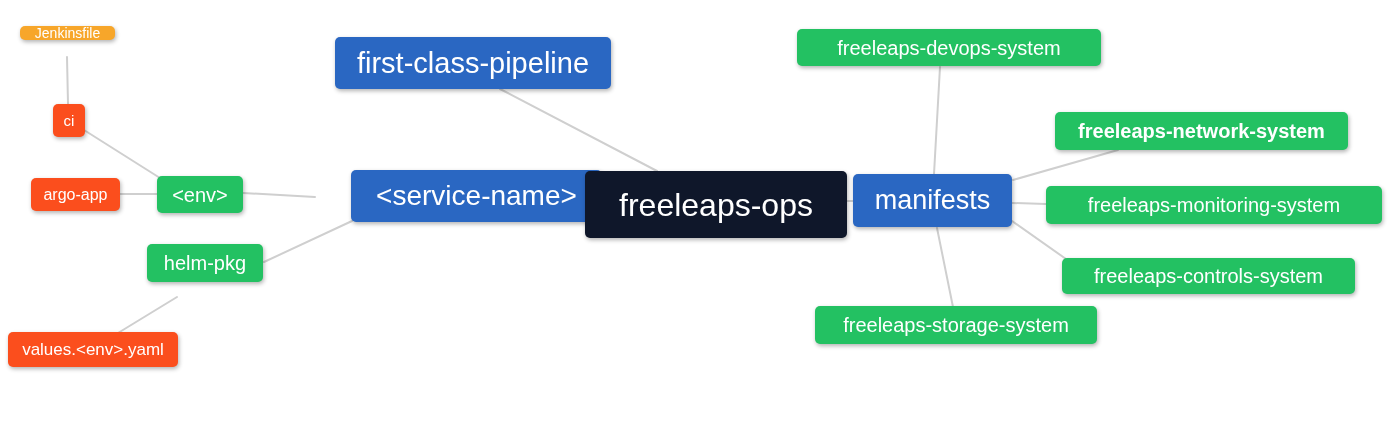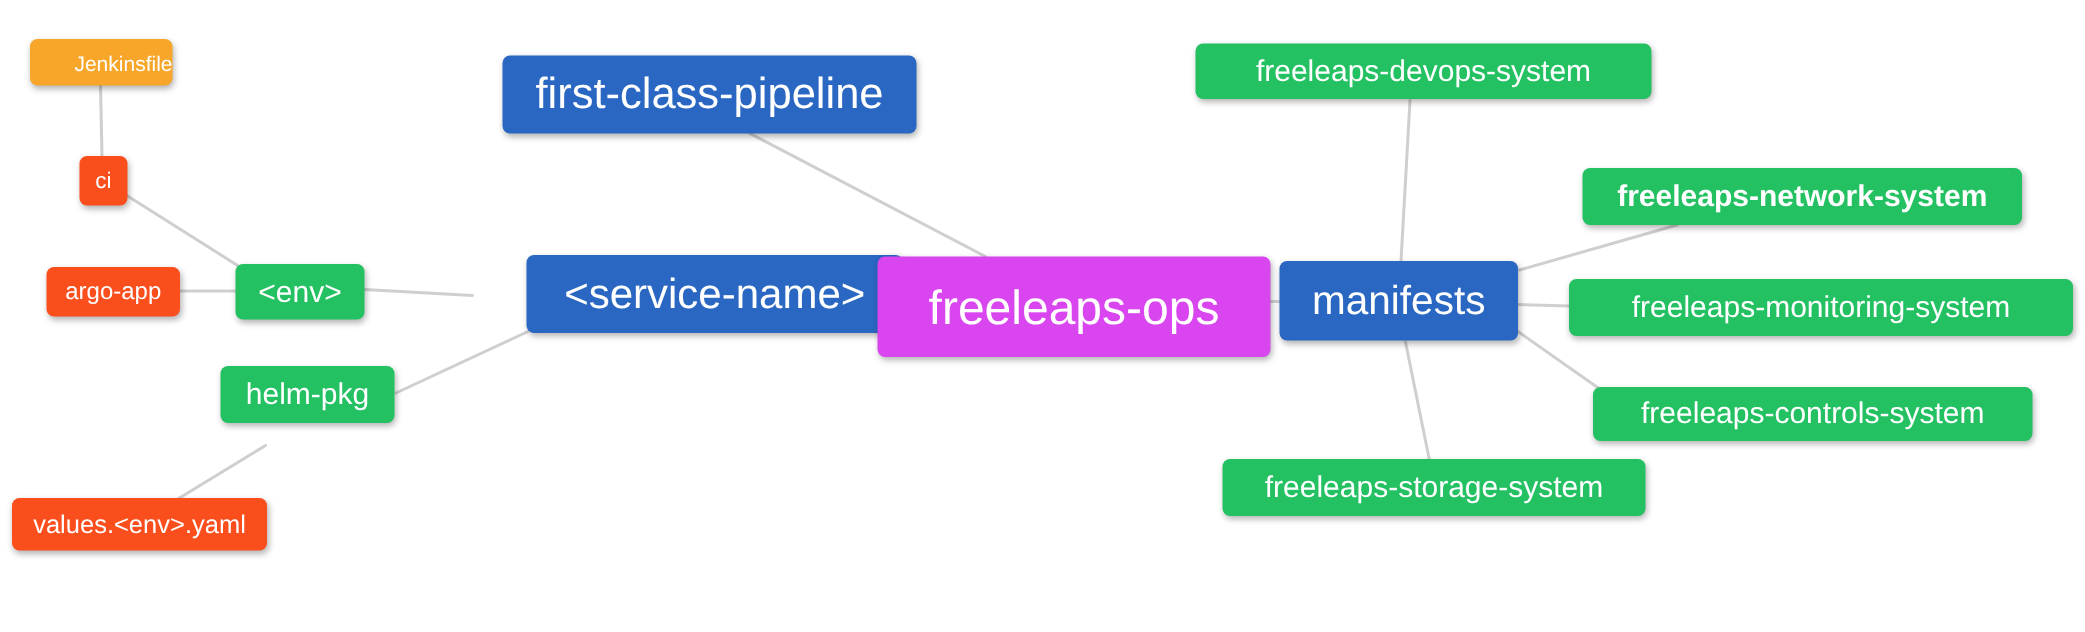--- a/index.html
+++ b/index.html
@@ -31,21 +31,21 @@
     align-items: center;
     justify-content: center;
     box-sizing: border-box;
     color: #ffffff;
     border-radius: 5px;
     box-shadow: 1px 2px 4px rgba(0,0,0,0.30);
     white-space: nowrap;
     cursor: pointer;
     line-height: 1;
   }
-  .n-root    { background: #d946ef; }
+  .n-root    { background: #0f172a; }
   .n-primary { background: #2a67c2; }
   .n-success { background: #23c162; }
   .n-danger  { background: #fb4e1d; }
   .n-warning { background: #f7a62a; }
 </style>
 </head>
 <body>
 
 <div class="canvas">
 
@@ -59,21 +59,21 @@
     <line x1="500" y1="89" x2="657" y2="171"></line>
     <line x1="566" y1="200" x2="585" y2="200"></line>
     <line x1="847" y1="201" x2="853" y2="201"></line>
     <line x1="934" y1="174" x2="940" y2="67"></line>
     <line x1="1013" y1="180" x2="1118" y2="150"></line>
     <line x1="1012" y1="203" x2="1046" y2="204"></line>
     <line x1="1012" y1="221" x2="1066" y2="259"></line>
     <line x1="937" y1="228" x2="953" y2="307"></line>
   </svg>
 
-  <div class="node n-warning" style="left:20px; top:26px; width:95px; height:31px; font-size:14px;justify-content:flex-end;">
+  <div class="node n-warning" style="left:20px; top:26px; width:95px; height:14px; font-size:14px;">
     <span>Jenkinsfile</span>
   </div>
 
   <div class="node n-danger" style="left:53px; top:104px; width:32px; height:33px; font-size:15px;">
     <span>ci</span>
   </div>
 
   <div class="node n-danger" style="left:31px; top:178px; width:89px; height:33px; font-size:16px;">
     <span>argo-app</span>
   </div>

